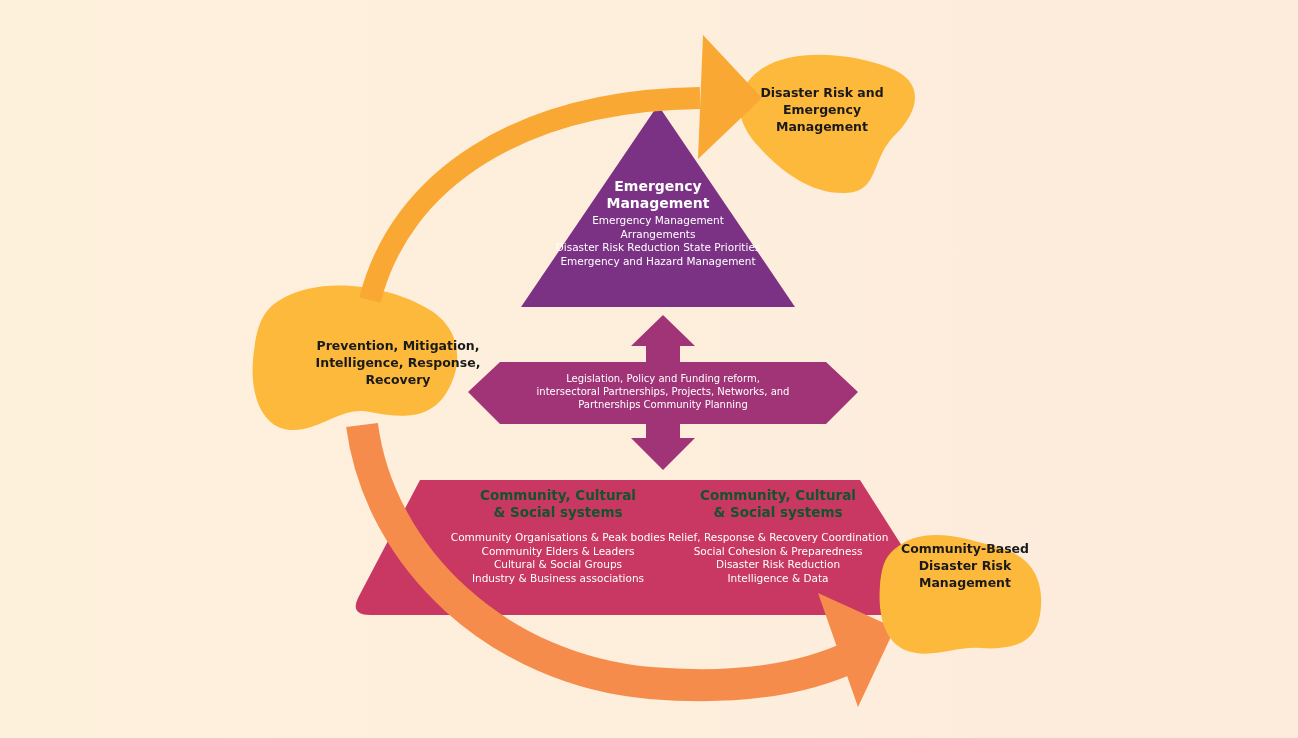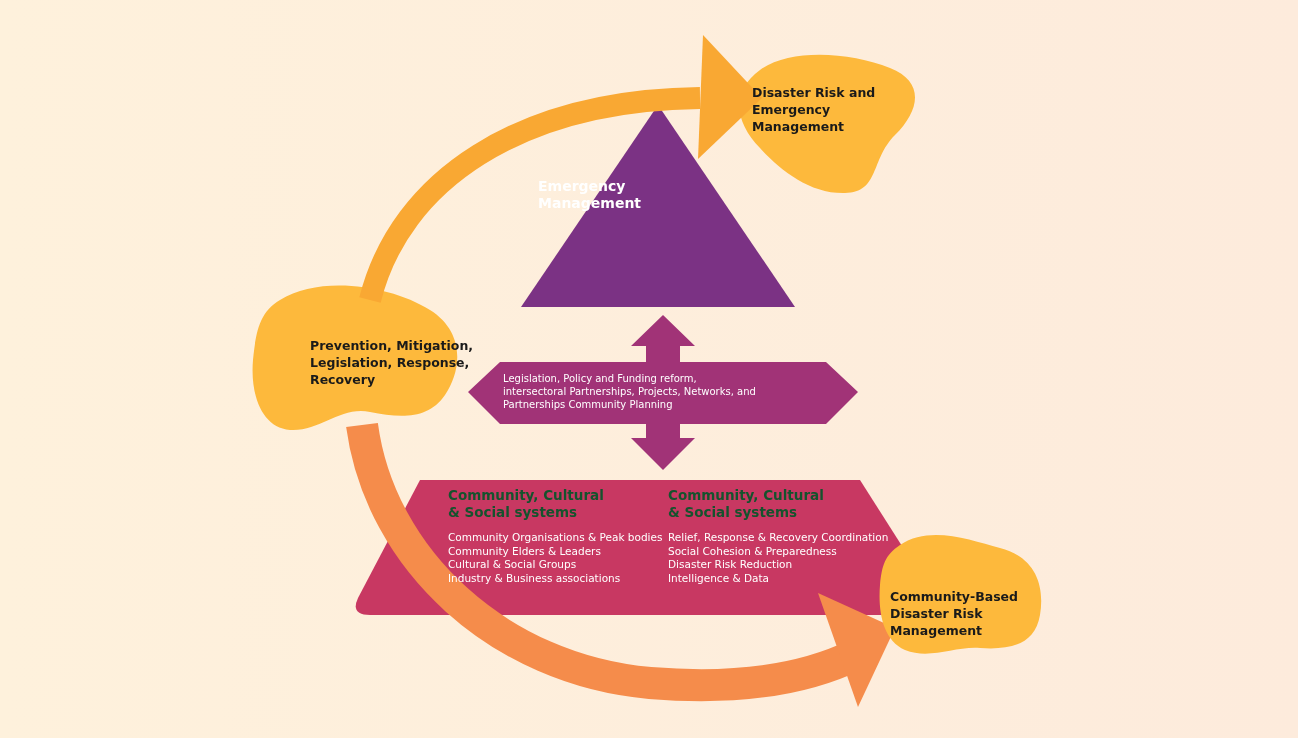--- a/index.html
+++ b/index.html
@@ -4,21 +4,21 @@
   <style>
     html, body { margin: 0; padding: 0; }
     body {
       width: 1298px; height: 738px; overflow: hidden;
       background: linear-gradient(90deg, #FEF1DC 0%, #FDEBDC 100%);
       font-family: "DejaVu Sans", sans-serif;
       position: relative;
     }
     #canvas { position: absolute; left: 0; top: 0; width: 1298px; height: 738px; }
     .lbl {
-      position: absolute; text-align: left; margin: 0;
+      position: absolute; text-align: center; margin: 0;
       font-family: "DejaVu Sans", sans-serif;
     }
     .blob-text { color: #1a1a1a; font-weight: bold; font-size: 12.5px; line-height: 17px; }
     .tri-title { color: #fff; font-weight: bold; font-size: 14px; line-height: 17px; }
     .tri-items { color: #fff; font-size: 10.5px; line-height: 13.5px; }
     .cross-text { color: #fff; font-weight: normal; font-size: 10px; line-height: 13px; }
     .trap-title { color: #14532d; font-weight: bold; font-size: 13.5px; line-height: 17px; }
     .trap-items { color: #fff; font-size: 10.5px; line-height: 13.5px; }
     .lbl div { white-space: nowrap; }
   </style>
@@ -49,34 +49,40 @@
 </svg>
 
 <div class="lbl blob-text" style="left:752px; top:84px; width:140px;">
   <div>Disaster Risk and</div>
   <div>Emergency</div>
   <div>Management</div>
 </div>
 
 <div class="lbl blob-text" style="left:262px; top:337px; width:176px;margin-left:48px;">
   <div>Prevention, Mitigation,</div>
-  <div>Legislation, Response,</div>
+  <div>Intelligence, Response,</div>
   <div>Recovery</div>
 </div>
 
-<div class="lbl blob-text" style="left:890px; top:588px; width:150px;">
+<div class="lbl blob-text" style="left:890px; top:540px; width:150px;">
   <div>Community-Based</div>
   <div>Disaster Risk</div>
   <div>Management</div>
 </div>
 
 <div class="lbl" style="left:538px; top:178px; width:240px;">
   <div class="tri-title">
     <div>Emergency</div>
     <div>Management</div>
+  </div>
+  <div class="tri-items" style="margin-top:2px;">
+    <div>Emergency Management</div>
+    <div>Arrangements</div>
+    <div>Disaster Risk Reduction State Priorities</div>
+    <div>Emergency and Hazard Management</div>
   </div>
 </div>
 
 <div class="lbl cross-text" style="left:503px; top:372px; width:320px;">
   <div>Legislation, Policy and Funding reform,</div>
   <div>intersectoral Partnerships, Projects, Networks, and</div>
   <div>Partnerships Community Planning</div>
 </div>
 
 <div class="lbl" style="left:448px; top:487px; width:220px;">

